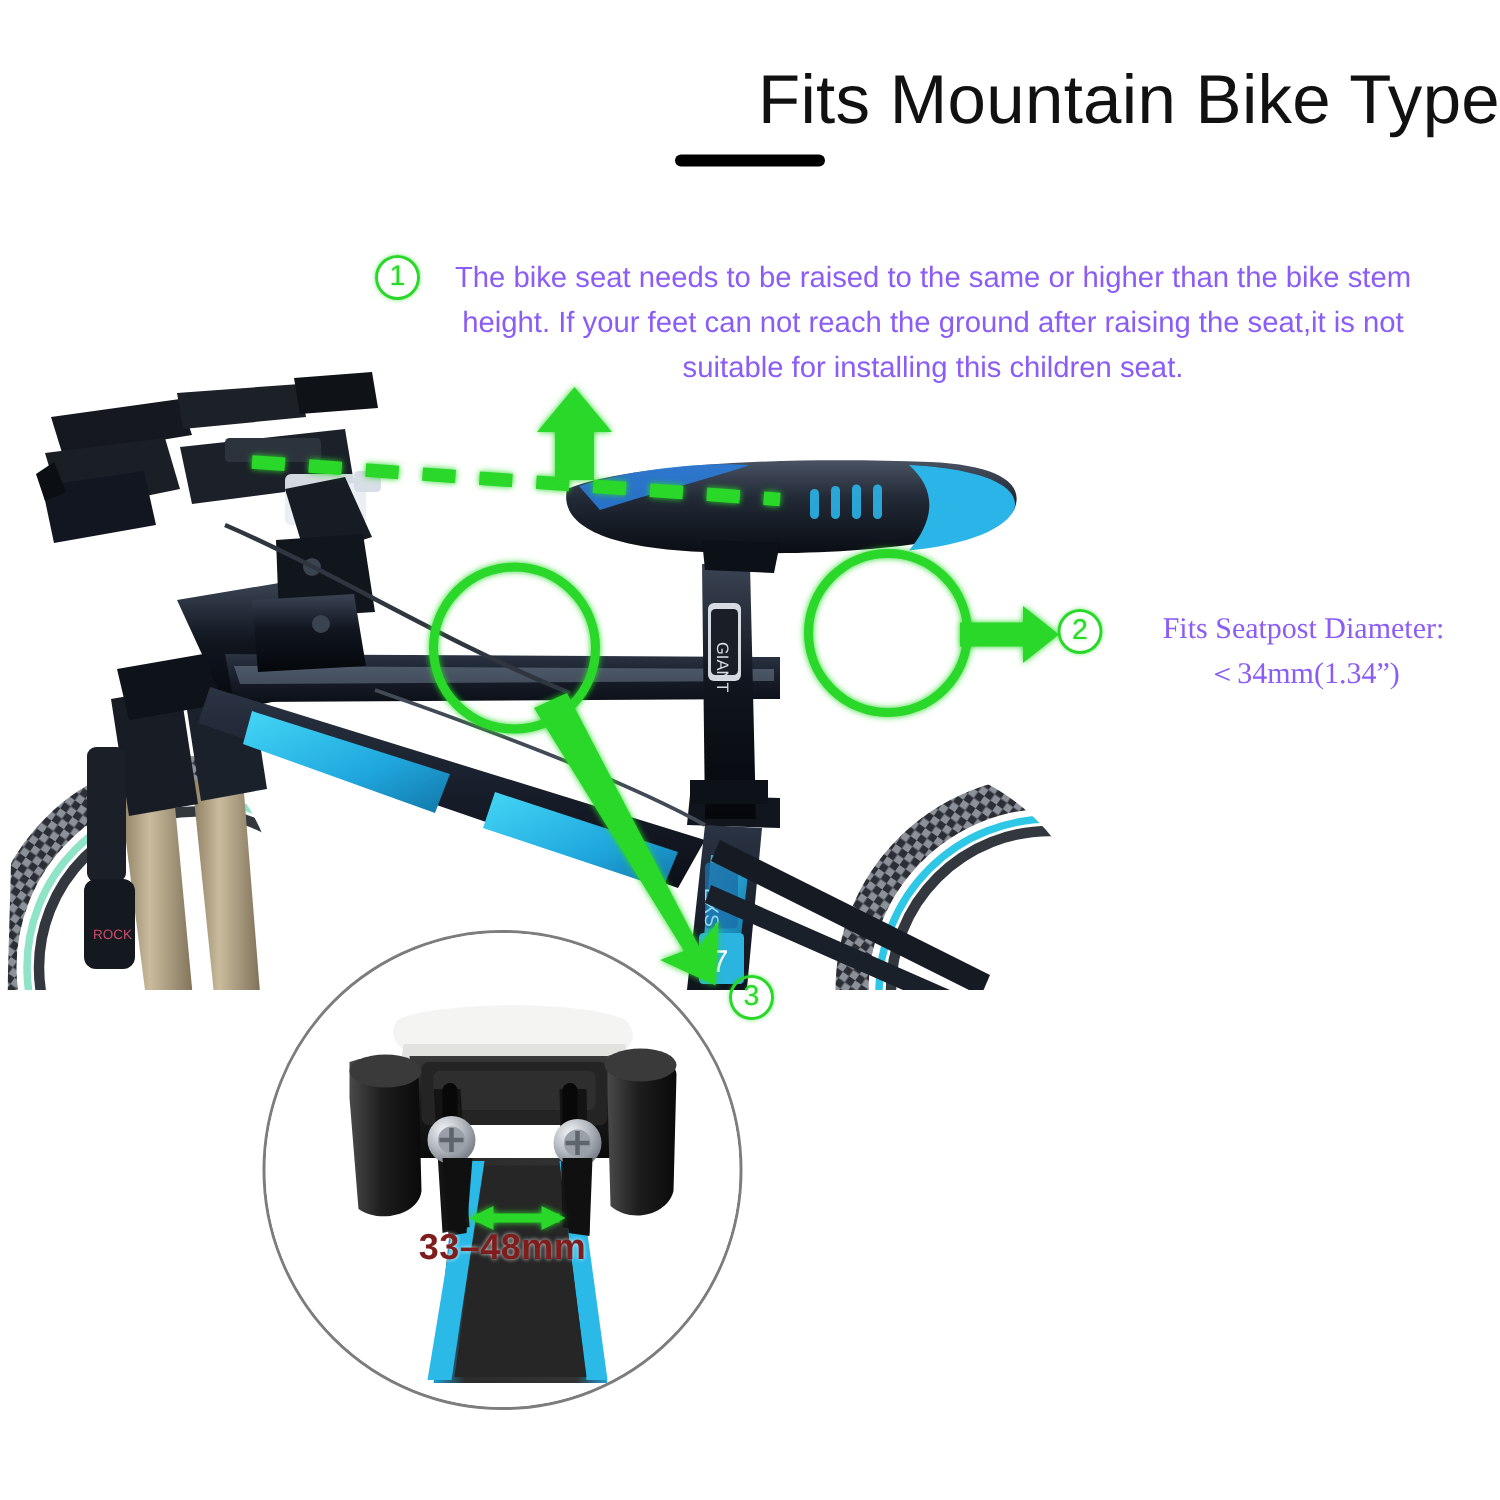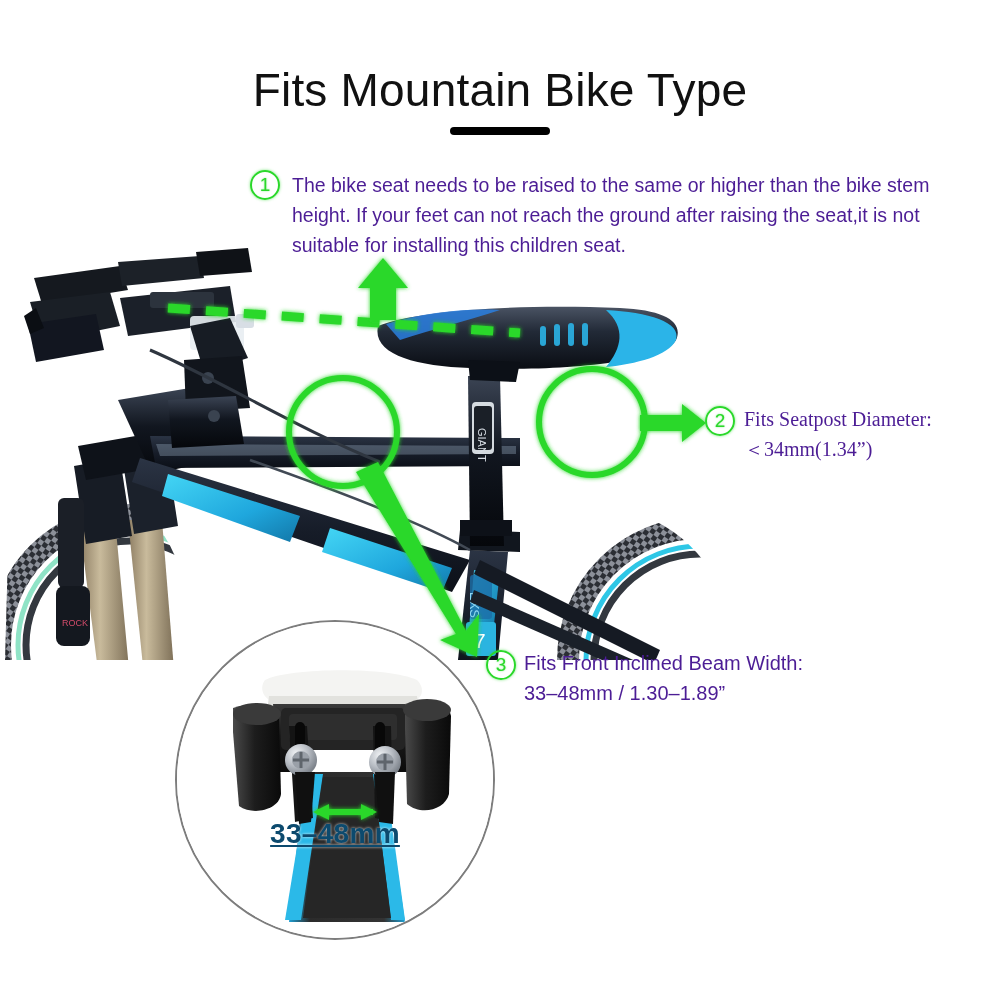--- a/index.html
+++ b/index.html
@@ -16,23 +16,23 @@
     width: 1000px;
     height: 1000px;
     background: #ffffff;
     overflow: hidden;
   }
 
   
   #title-block {
     position: absolute;
     left: 0;
-    top: 64px;
+    top: 40px;
     width: 1000px;
-    text-align: center;
+    text-align: right;
   }
   #page-title {
     font-size: 46px;
     font-weight: 400;
     color: #111111;
     letter-spacing: 0.2px;
     line-height: 1.15;
     white-space: nowrap;
   }
   #title-underline {
@@ -59,24 +59,25 @@
     text-shadow: 0 0 2px rgba(42,216,42,0.55);
     box-shadow: 0 0 3px rgba(42,216,42,0.6);
   }
   #badge-1 { left: 250px; top: 170px; }
   #badge-2 { left: 705px; top: 406px; }
   #badge-3 { left: 486px; top: 650px; }
 
   
   .callout-text {
     position: absolute;
-    color: #4c1d95;
+    color: #8b5cf6;
     font-size: 19.5px;
     line-height: 30px;
     white-space: pre-line;
+    text-align: center;
   }
   #text-1 { left: 292px; top: 170px; width: 660px; }
   #text-2 { left: 744px; top: 404px; width: 250px; font-size: 20px; font-family: Liberation Serif, serif; }
   #text-3 { left: 524px; top: 648px; width: 330px; font-size: 20px; }
 
   
   #bike-photo {
     position: absolute;
     left: 0;
     top: 230px;
@@ -113,26 +114,25 @@
     top: 0;
     width: 316px;
     height: 316px;
   }
   #inset-measure-label {
     position: absolute;
     left: 0;
     top: 196px;
     width: 316px;
     text-align: center;
-    color: #0c4a6e;
-    font-size: 28px;
+    color: #7f1d1d;
+    font-size: 24px;
     font-weight: 700;
     text-shadow: 0 0 3px rgba(255,255,255,0.85);
     letter-spacing: 0.3px;
-    text-decoration: underline;
   }
 </style>
 </head>
 <body>
 
 <div id="page">
 
   <div id="title-block">
     <div id="page-title">Fits Mountain Bike Type</div>
     <div id="title-underline"></div>
@@ -289,22 +289,20 @@
   </svg>
 
   <div class="num-badge" id="badge-1">1</div>
   <div class="callout-text" id="text-1">The bike seat needs to be raised to the same or higher than the bike stem height. If your feet can not reach the ground after raising the seat,it is not suitable for installing this children seat.</div>
 
   <div class="num-badge" id="badge-2">2</div>
   <div class="callout-text" id="text-2">Fits Seatpost Diameter:
 ＜34mm(1.34”)</div>
 
   <div class="num-badge" id="badge-3">3</div>
-  <div class="callout-text" id="text-3">Fits Front Inclined Beam Width:
-33–48mm / 1.30–1.89”</div>
 
   <div id="inset-circle">
     <svg id="inset-photo" viewBox="0 0 316 316">
       <defs>
         <linearGradient id="rubberGrad" x1="0" y1="0" x2="1" y2="0">
           <stop offset="0%" stop-color="#4a4a4a"></stop>
           <stop offset="45%" stop-color="#1d1d1d"></stop>
           <stop offset="100%" stop-color="#0a0a0a"></stop>
         </linearGradient>
         <linearGradient id="clampGrad" x1="0" y1="0" x2="0" y2="1">

